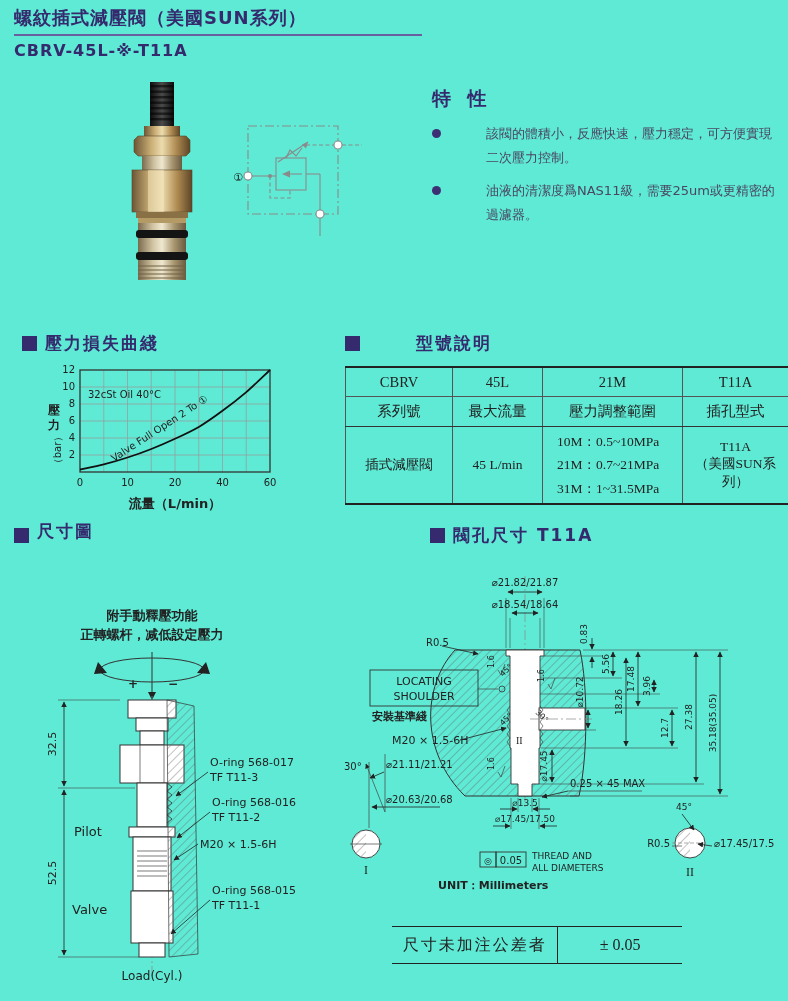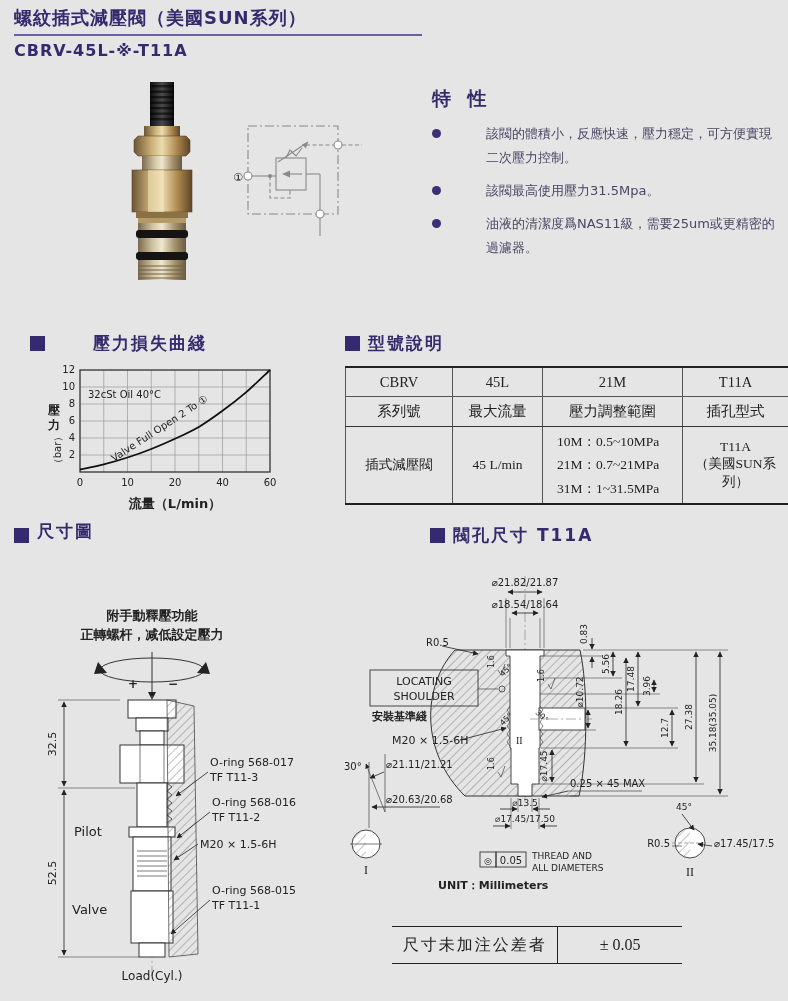--- a/index.html
+++ b/index.html
@@ -1,16 +1,16 @@
 <!DOCTYPE html>
 <html><head>
 <meta charset="utf-8">
 <style>
   html,body{margin:0;padding:0;background:#fff;}
-  .page{position:relative;width:788px;height:1001px;background:#e5e5e5;overflow:hidden;
+  .page{position:relative;width:788px;height:1001px;background:#5eead4;overflow:hidden;
         font-family:"DejaVu Sans",sans-serif;color:#333;}
   .abs{position:absolute;}
   
   .title{font-size:18px;font-weight:bold;color:#352a6d;letter-spacing:1px;
          border-bottom:2px solid #6a5fa0;padding-bottom:4px;width:408px;}
   .model{font-size:16px;font-weight:bold;color:#352a6d;letter-spacing:1px;margin-top:5px;}
   
   .sec-head{display:flex;align-items:center;font-size:17px;font-weight:bold;color:#352a6d;letter-spacing:2px;}
   .sec-head .sq{width:15px;height:15px;background:#352a6d;margin-right:8px;flex:0 0 auto;}
   
@@ -134,30 +134,26 @@
 
   <div class="abs" style="left:432px;top:86px;width:348px;">
     <div class="feat-head">特 性</div>
     <ul class="feat-list">
       <li class="feat-item">
         <span class="dot"></span>
         <span>該閥的體積小，反應快速，壓力穩定，可方便實現二次壓力控制。</span>
         </li>
       <li class="feat-item">
         <span class="dot"></span>
-        <span>該閥最高使用壓力31.5Mpa。</span>
-        </li>
-      <li class="feat-item">
-        <span class="dot"></span>
         <span>油液的清潔度爲NAS11級，需要25um或更精密的過濾器。</span>
         </li>
     </ul>
   </div>
 
-  <div class="abs sec-head" style="left:30px;top:332px;gap:40px;">
+  <div class="abs sec-head" style="left:22px;top:332px;">
     <span class="sq"></span>
     <span>壓力損失曲綫</span>
   </div>
 
   <svg class="abs" style="left:28px;top:358px;" width="290" height="160" viewBox="0 0 290 160">
     <g stroke="#999" stroke-width="0.7">
       <line x1="75.75" y1="12" x2="75.75" y2="114"></line>
         <line x1="99.5" y1="12" x2="99.5" y2="114"></line>
       <line x1="123.25" y1="12" x2="123.25" y2="114"></line>
         <line x1="147" y1="12" x2="147" y2="114"></line>
@@ -188,21 +184,21 @@
       <text x="242" y="128" class="t10" text-anchor="middle">60</text>
     </g>
     <text x="20" y="56" class="t12 tb">壓</text>
     <text x="20" y="71" class="t12 tb">力</text>
     <text x="33" y="92" class="t10" text-anchor="middle" transform="rotate(-90 33 92)">（bar）</text>
     <text x="147" y="150" class="t13 tb" text-anchor="middle">流量（L/min）</text>
     <text x="60" y="40" class="t10">32cSt Oil 40°C</text>
     <text x="86" y="104" class="t10" transform="rotate(-33 86 104)">Valve Full Open 2 To ①</text>
   </svg>
 
-  <div class="abs sec-head" style="left:345px;top:332px;">
+  <div class="abs sec-head" style="left:345px;top:332px;gap:48px;">
     <span class="sq"></span>
     <span>型號說明</span>
   </div>
 
   <table class="mt abs" style="left:345px;top:366px;">
     <colgroup>
         <col style="width:107px">
         <col style="width:90px">
         <col style="width:140px">
         <col style="width:106px">

